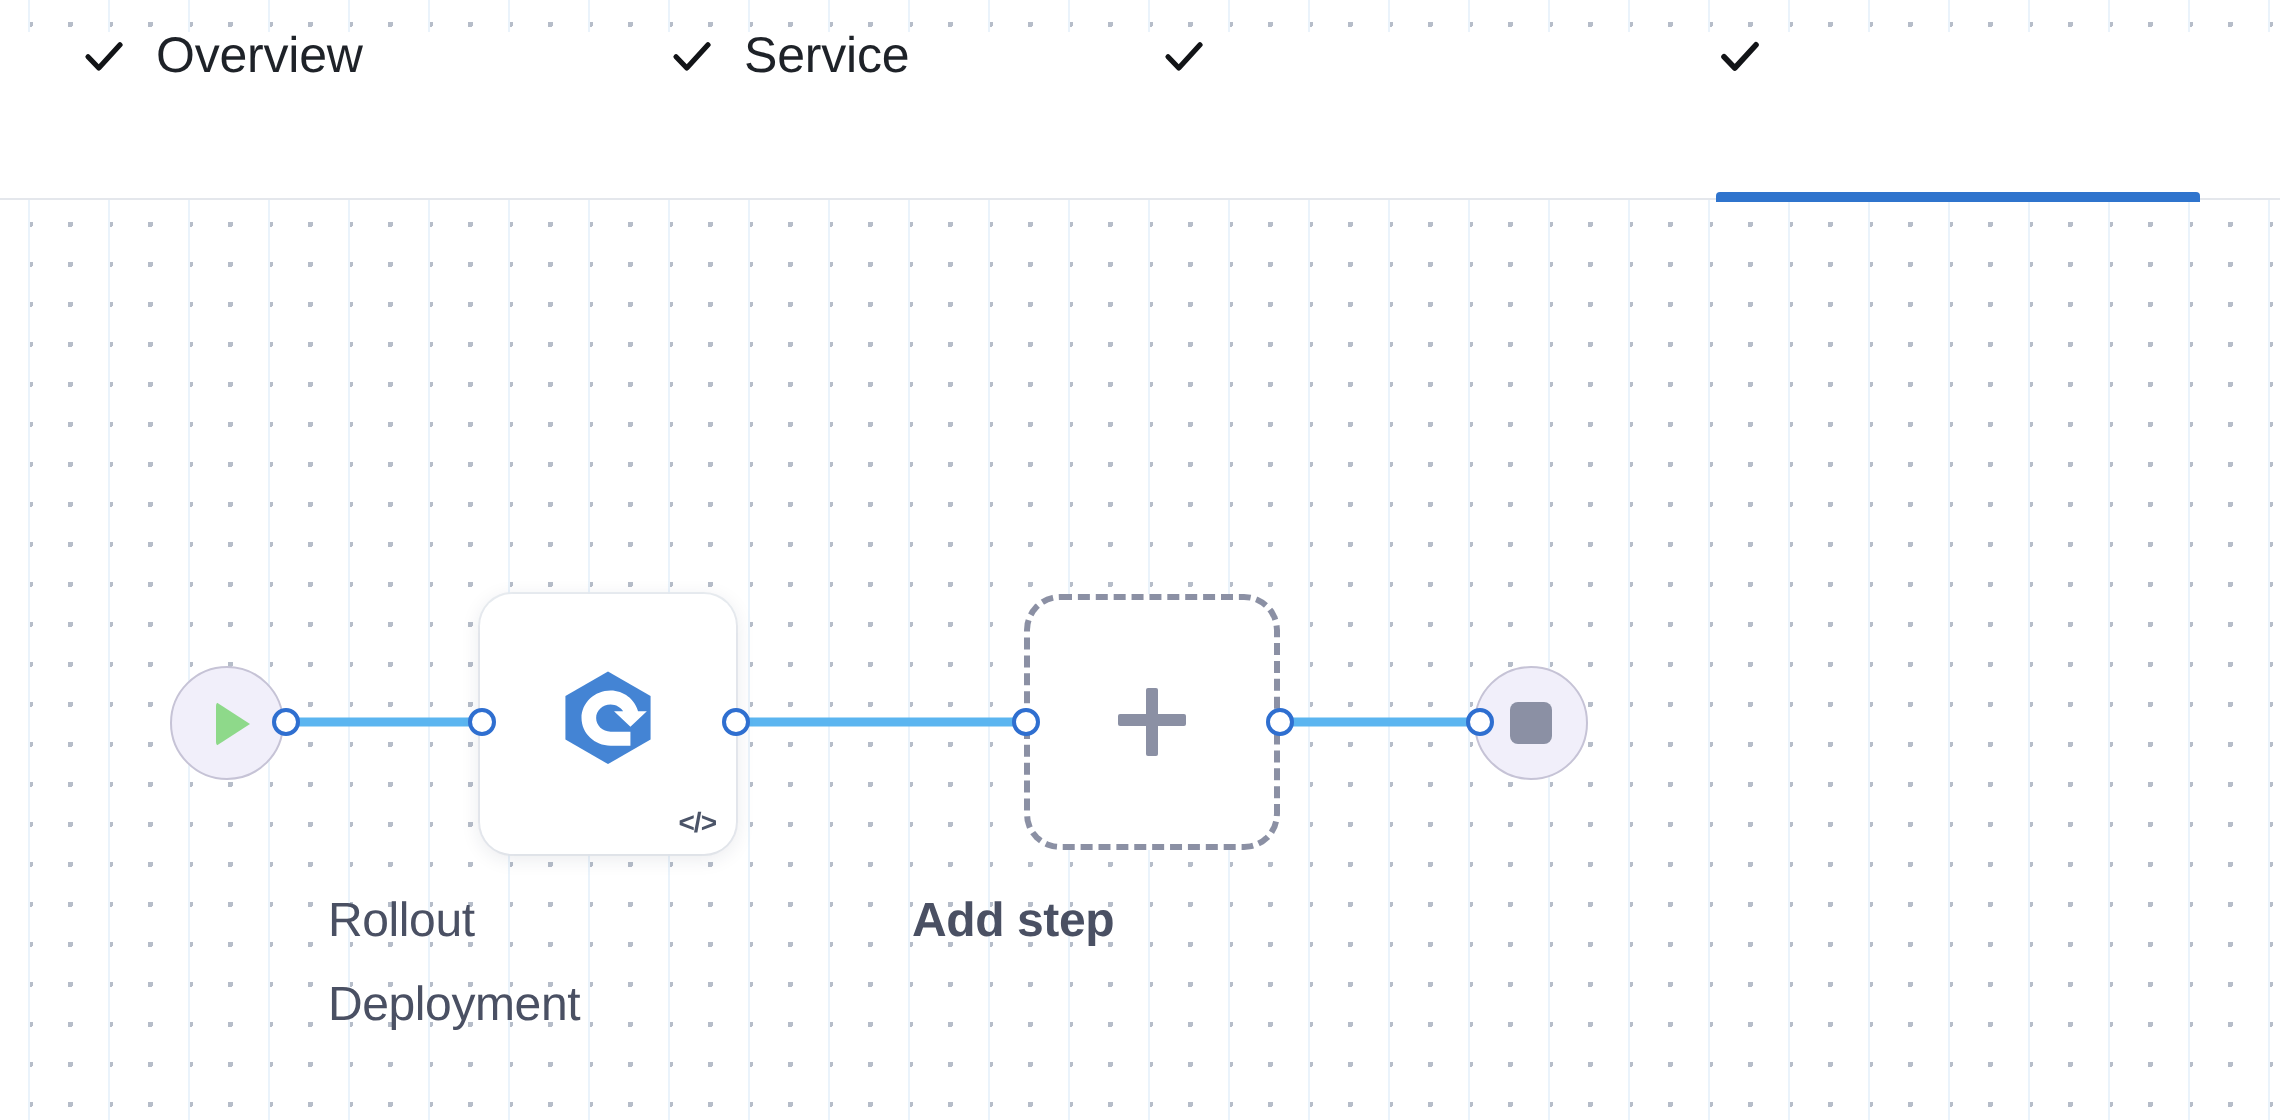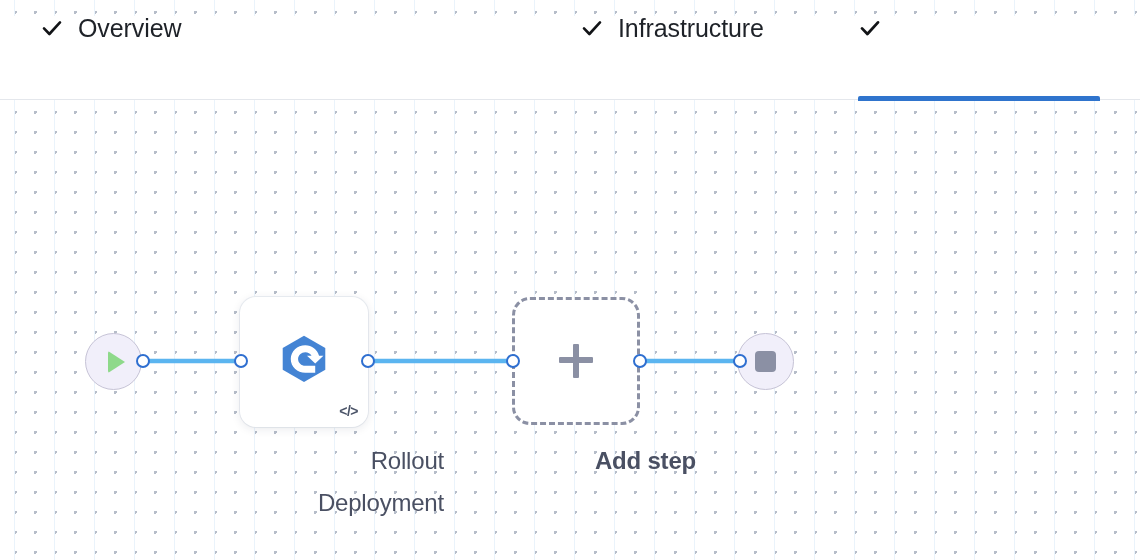--- a/index.html
+++ b/index.html
@@ -173,21 +173,21 @@
     position: absolute;
     background: #8b90a4;
     border-radius: 1px;
   }
   .add-node .plus::before { left: 0; top: 13px; width: 34px; height: 6px; }
   .add-node .plus::after  { top: 0; left: 14px; width: 6px; height: 34px; }
 
   
   .node-label {
     position: absolute;
-    text-align: right;
+    text-align: left;
     font-size: 24px;
     line-height: 42px;
     color: #4a5063;
     letter-spacing: -0.2px;
     white-space: pre-line;
     pointer-events: none;
   }
   #label-rollout { left: 164px; top: 340px; width: 280px; }
   #label-add     { left: 456px; top: 340px; width: 240px; font-weight: bold; }
 
@@ -214,28 +214,36 @@
     <div class="tab" id="tab-0">
       <span class="check">
         <svg viewBox="0 0 24 24" fill="none">
             <path d="M4 12.4 L9.4 18 L20 6.4" stroke="currentColor" stroke-width="2.6" stroke-linecap="round" stroke-linejoin="round"></path>
           </svg>
       </span>
       <span class="label">Overview</span>
 
     </div>
 
+    <div class="tab" id="tab-1">
+      <span class="check">
+        <svg viewBox="0 0 24 24" fill="none">
+            <path d="M4 12.4 L9.4 18 L20 6.4" stroke="currentColor" stroke-width="2.6" stroke-linecap="round" stroke-linejoin="round"></path>
+          </svg>
+      </span>
+      <span class="label">Service</span>
+
+    </div>
 
     <div class="tab" id="tab-2">
       <span class="check">
         <svg viewBox="0 0 24 24" fill="none">
             <path d="M4 12.4 L9.4 18 L20 6.4" stroke="currentColor" stroke-width="2.6" stroke-linecap="round" stroke-linejoin="round"></path>
           </svg>
       </span>
-      <span class="label">Infrastructure</span>
 
     </div>
 
     <div class="tab active" id="tab-3">
       <span class="check">
         <svg viewBox="0 0 24 24" fill="none">
             <path d="M4 12.4 L9.4 18 L20 6.4" stroke="currentColor" stroke-width="2.8" stroke-linecap="round" stroke-linejoin="round"></path>
           </svg>
       </span>
       <span class="underline"></span>

